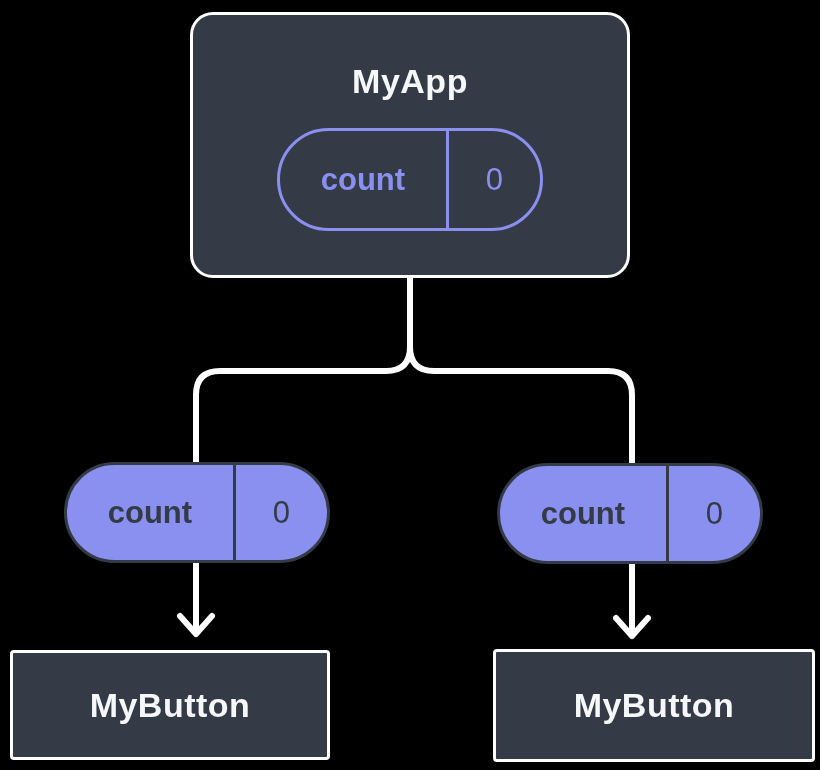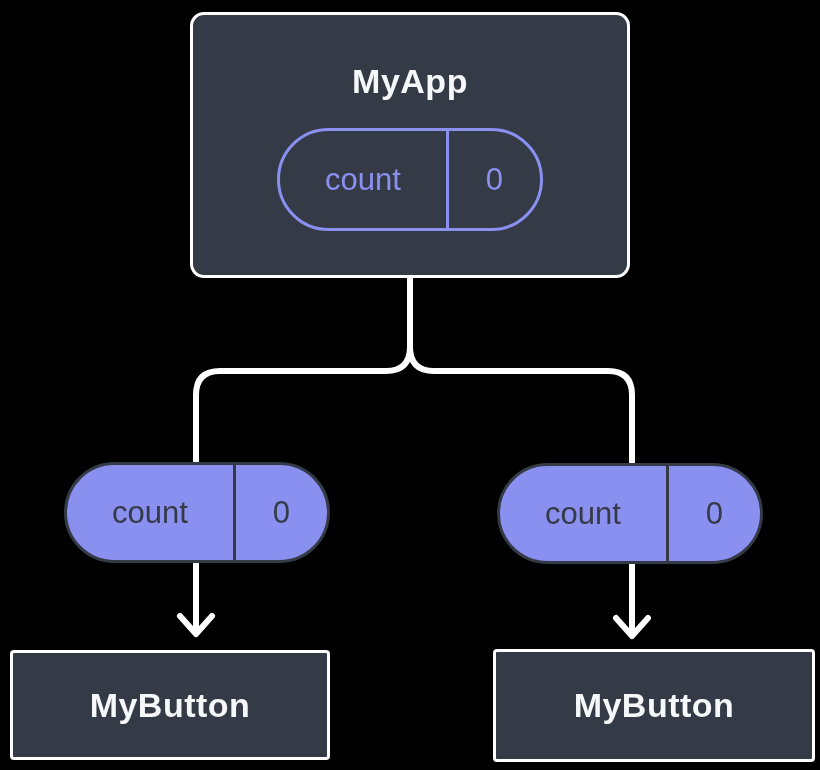--- a/index.html
+++ b/index.html
@@ -25,36 +25,36 @@
   .connector-svg path.head{stroke-linecap:round;stroke-linejoin:round;}
 
   .node{
     position:absolute;z-index:2;
     background:var(--node-bg);
     border:3px solid var(--node-border);
     color:var(--node-text);
   }
   .node-parent{
     left:190px;top:12px;width:440px;height:266px;
-    border-radius:14px;
+    border-radius:23px;
     display:flex;flex-direction:column;align-items:center;
     padding-top:46px;
   }
   .node-title{
     font-size:34px;font-weight:bold;line-height:40px;
     color:var(--node-text);letter-spacing:.5px;
   }
   .pill{
     display:flex;align-items:stretch;
     width:266px;height:103px;border-radius:60px;
     overflow:hidden;
     font-size:31px;
     z-index:2;
   }
-  .pill .seg-label{flex:1.82;display:flex;align-items:center;justify-content:center;}
+  .pill .seg-label{flex:1.82;display:flex;align-items:center;justify-content:center;font-weight:bold;}
   .pill .seg-value{flex:1;display:flex;align-items:center;justify-content:center;}
   .pill .divider{width:3px;}
   .pill-outline{
     margin-top:27px;
     border:3px solid var(--purple);
     color:var(--purple);
     background:transparent;
   }
   .pill-outline .divider{background:var(--purple);}
   .pill-filled{

